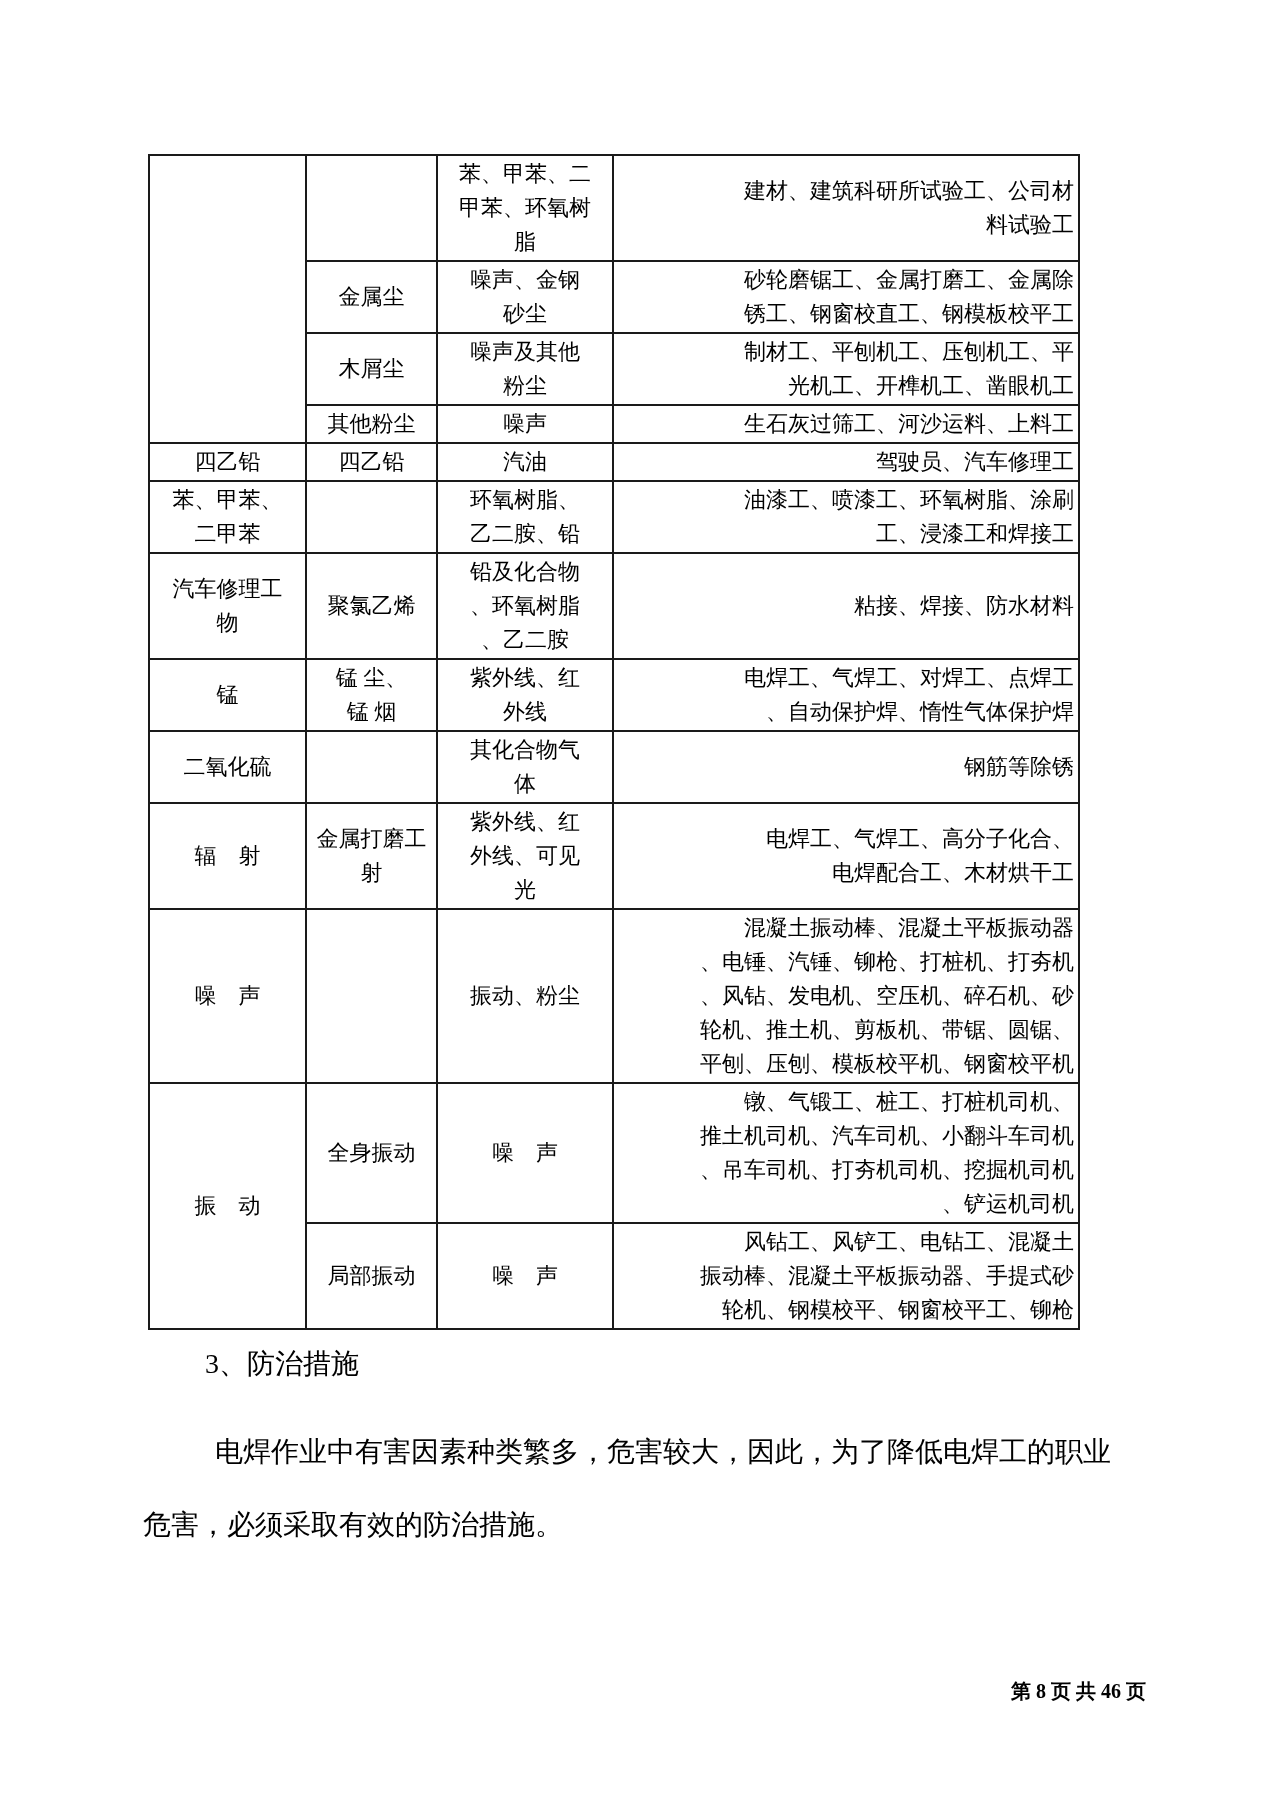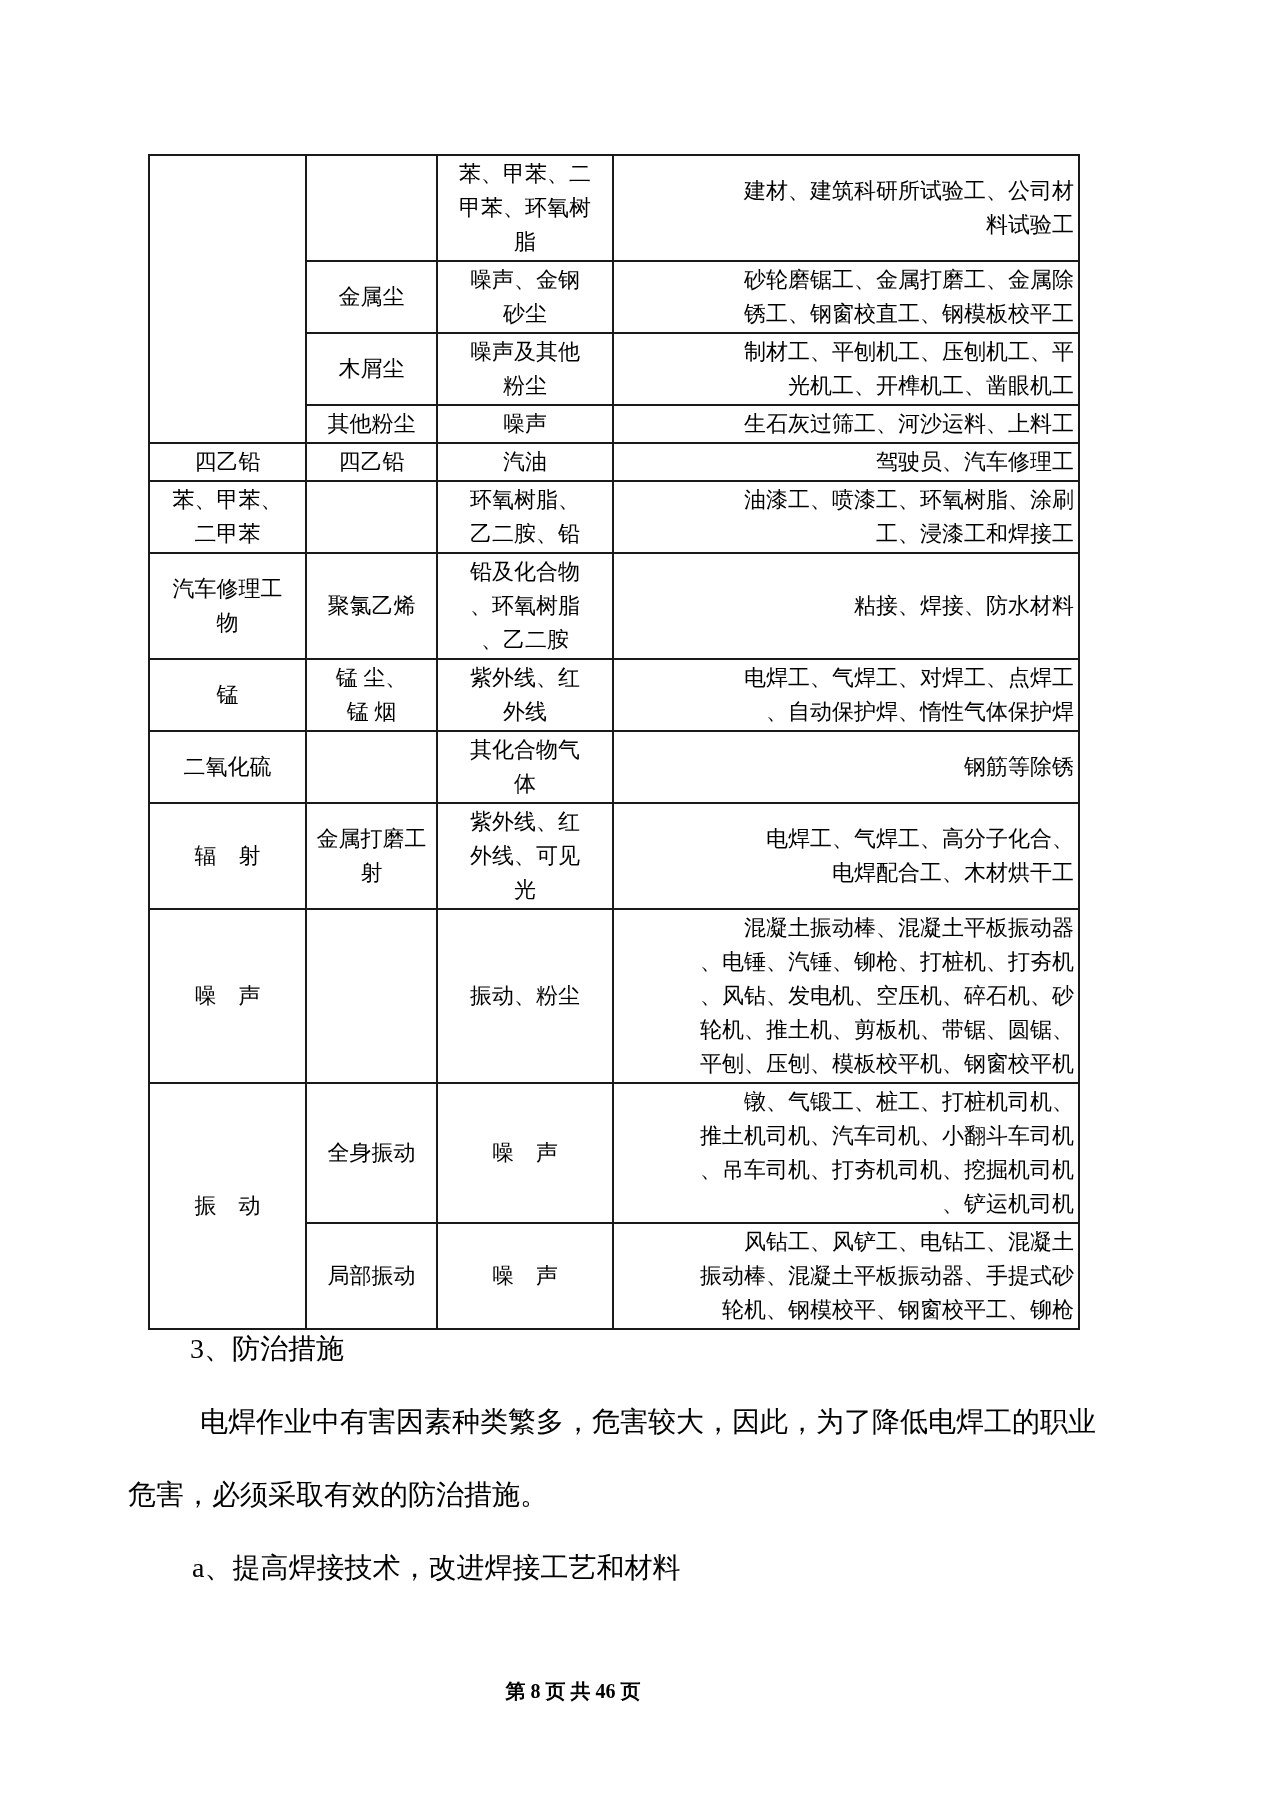--- a/index.html
+++ b/index.html
@@ -27,28 +27,28 @@
     word-break:break-all;
     line-break:anywhere;
     overflow:hidden;
   }
   td.c1,td.c2,td.c3{text-align:center;}
   td.c4{text-align:right;text-indent:2em;}
   .body-text{
     position:absolute;left:128px;top:1312px;width:1032px;
     font-size:28px;line-height:73px;
   }
-  .body-text p{margin:0;white-space:pre-wrap;}
+  .body-text p{margin:15px;white-space:pre-wrap;}
   p.indent-head{padding-left:62px;}
   p.indent-sub{padding-left:52px;}
   p.indent-para{text-indent:72px;}
   p.indent-item{padding-left:64px;}
   .footer{
     position:absolute;top:1678px;left:0;width:1146px;
-    text-align:center;
+    text-align:right;
     font-size:20px;font-weight:bold;
     font-family:"Liberation Serif","DejaVu Serif",serif;
   }
 </style>
 </head>
 <body>
 
 <div class="page">
 
   <div class="table-wrap">
@@ -165,18 +165,17 @@
 轮机、钢模校平、钢窗校平工、铆枪</td>
         </tr>
       </tbody>
     </table>
   </div>
 
   <div class="body-text">
     <p class="indent-head">3、防治措施</p>
     <p class="indent-para">电焊作业中有害因素种类繁多，危害较大，因此，为了降低电焊工的职业
 危害，必须采取有效的防治措施。</p>
-    <p class="indent-item">a、提高焊接技术，改进焊接工艺和材料</p>
   </div>
 
   <div class="footer">第 8 页 共 46 页</div>
 
 </div>
 
 </body></html>

